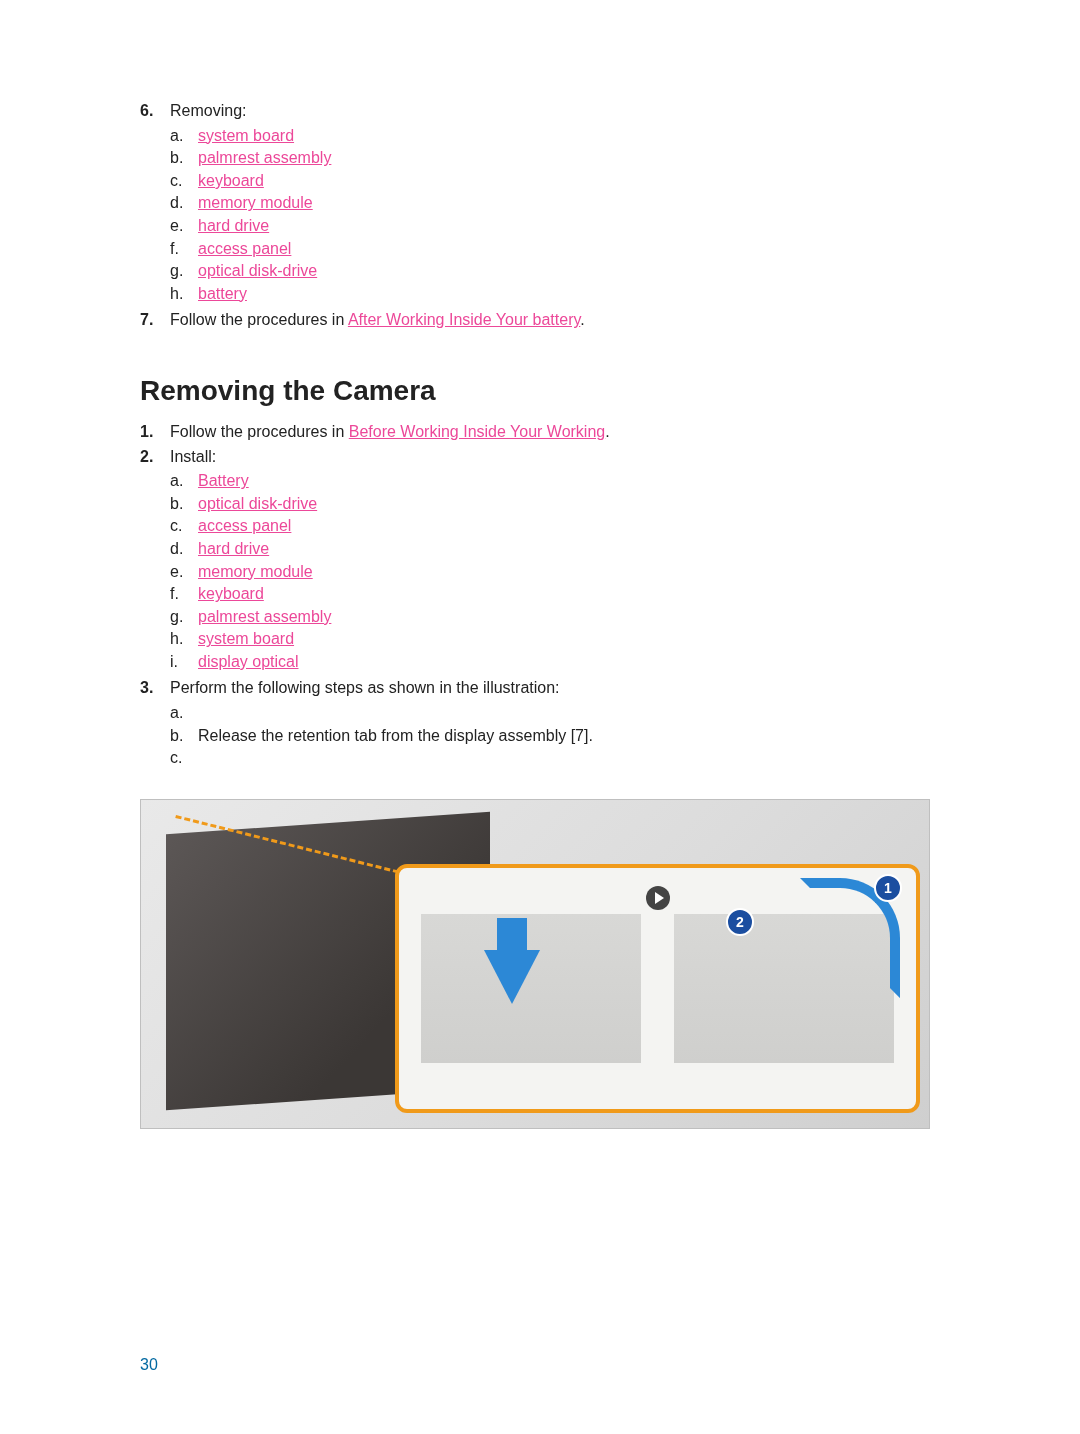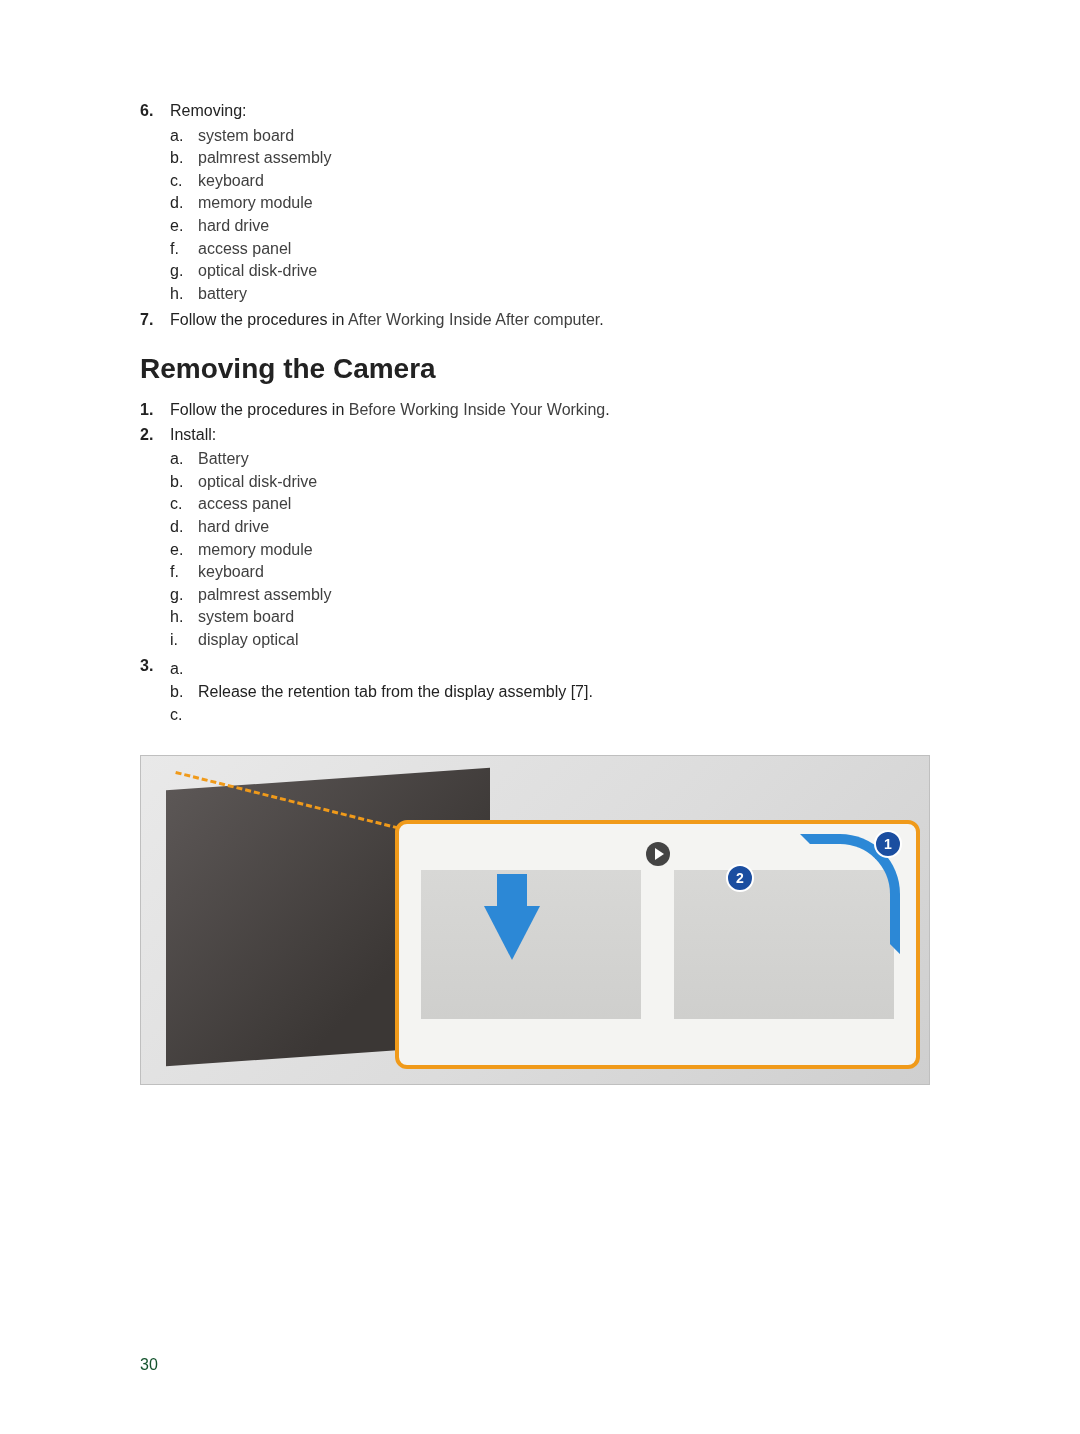--- a/index.html
+++ b/index.html
@@ -38,42 +38,43 @@
     font-size: 16px;
   }
   ol.sub-list > li {
     display: flex;
     margin-bottom: 1px;
   }
   ol.sub-list > li > .let {
     min-width: 28px;
   }
   .link {
-    color: #404040;
+    color: #ec4899;
+    text-decoration: underline;
     cursor: pointer;
   }
   h2.section-heading {
     font-size: 28px;
     font-weight: 700;
-    margin: 22px 0 14px 0;
+    margin: 44px 0 14px 0;
     color: #222;
   }
   .figure-box {
     margin-top: 28px;
     width: 790px;
     height: 330px;
     box-sizing: border-box;
     position: relative;
   }
   .page-number {
     position: absolute;
     left: 140px;
     bottom: 60px;
     font-size: 16px;
-    color: #14532d;
+    color: #0369a1;
   }
   
   .fig-bg {
     position: absolute; inset: 0;
     background: linear-gradient(135deg, #e9e9e9 0%, #dcdcdc 55%, #cfcfcf 100%);
     border: 1px solid #bfbfbf;
   }
   .fig-bezel {
     position: absolute;
     left: 26px; top: 24px; right: 440px; bottom: 30px;
@@ -183,21 +184,21 @@
             <li>
               <span class="let">h.</span>
               <span class="link">battery</span>
             </li>
           </ol>
       </div>
     </li>
     <li>
       <span class="num">7.</span>
       <div>
-        <span>Follow the procedures in </span><span class="link">After Working Inside After computer</span><span>.</span>
+        <span>Follow the procedures in </span><span class="link">After Working Inside Your battery</span><span>.</span>
       </div>
     </li>
   </ol>
 
   <h2 class="section-heading">Removing the Camera</h2>
 
   <ol class="main-list">
     <li>
       <span class="num">1.</span>
       <div>
@@ -244,20 +245,21 @@
             <li>
               <span class="let">i.</span>
               <span class="link">display optical</span>
             </li>
           </ol>
       </div>
     </li>
     <li>
       <span class="num">3.</span>
       <div>
+        <span>Perform the following steps as shown in the illustration:</span>
         <ol class="sub-list" id="rstep3-items">
             <li>
               <span class="let">a.</span>
             </li>
             <li>
               <span class="let">b.</span>
               <span>Release the retention tab from the display assembly [7].</span>
             </li>
             <li>
               <span class="let">c.</span>

